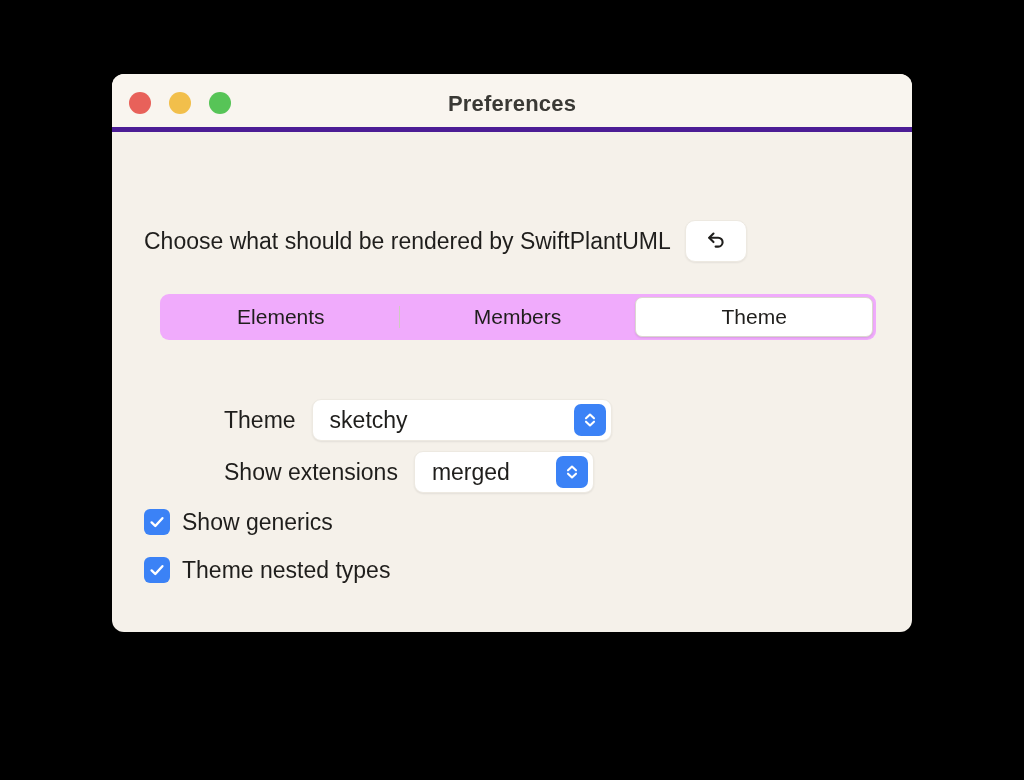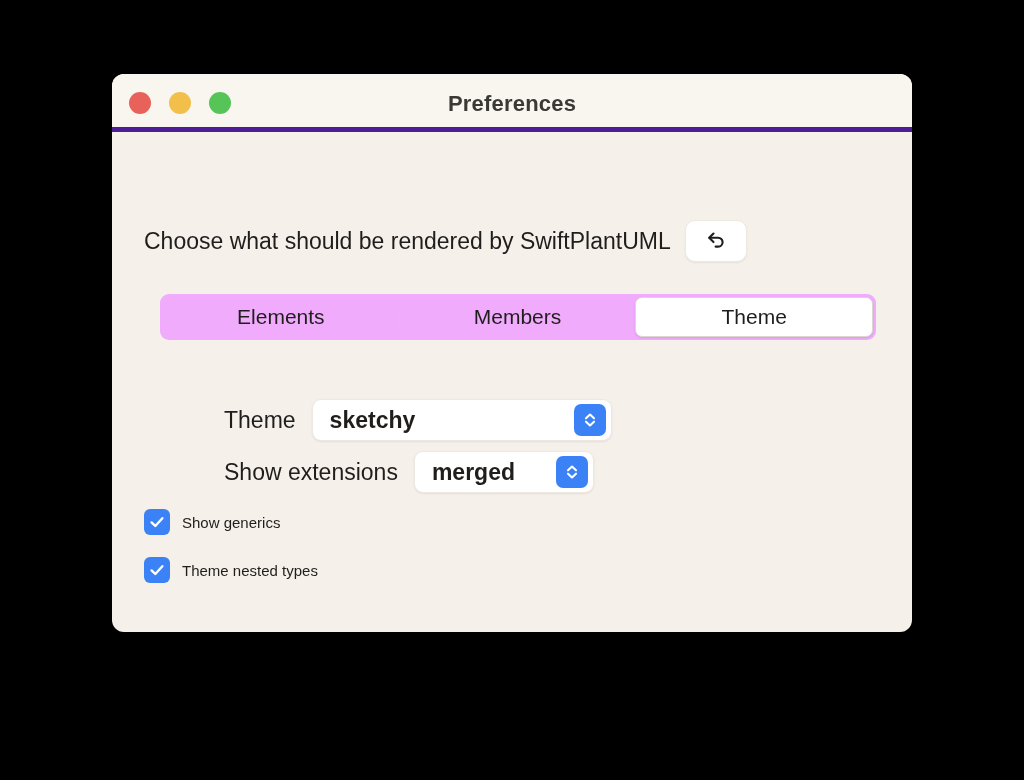--- a/index.html
+++ b/index.html
@@ -171,21 +171,20 @@
     padding: 0 5px 0 17px;
     box-sizing: border-box;
     cursor: pointer;
   }
   .popup-theme { width: 300px; }
   .popup-ext   { width: 180px; }
   .popup-value {
     font-size: 23px;
     color: #1F1E1C;
     white-space: nowrap;
-    font-weight: bold;
   }
   .stepper {
     width: 32px;
     height: 32px;
     background: #3B82F6;
     border-radius: 7px;
     display: flex;
     align-items: center;
     justify-content: center;
     flex: 0 0 32px;
@@ -205,21 +204,21 @@
     height: 26px;
     border-radius: 6px;
     background: #3B82F6;
     display: flex;
     align-items: center;
     justify-content: center;
     flex: 0 0 26px;
     margin-right: 12px;
   }
   .check-label {
-    font-size: 15px;
+    font-size: 23px;
     color: #1F1E1C;
     white-space: nowrap;
   }
 </style>
 </head>
 <body>
 
 <div class="window">
 
   <div class="titlebar">

